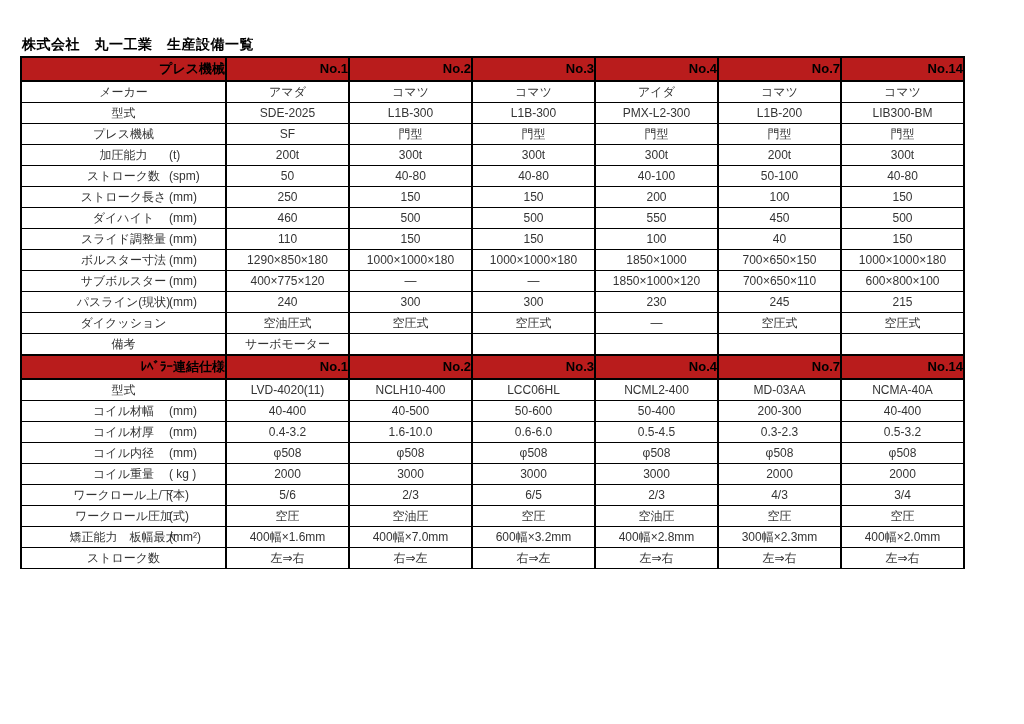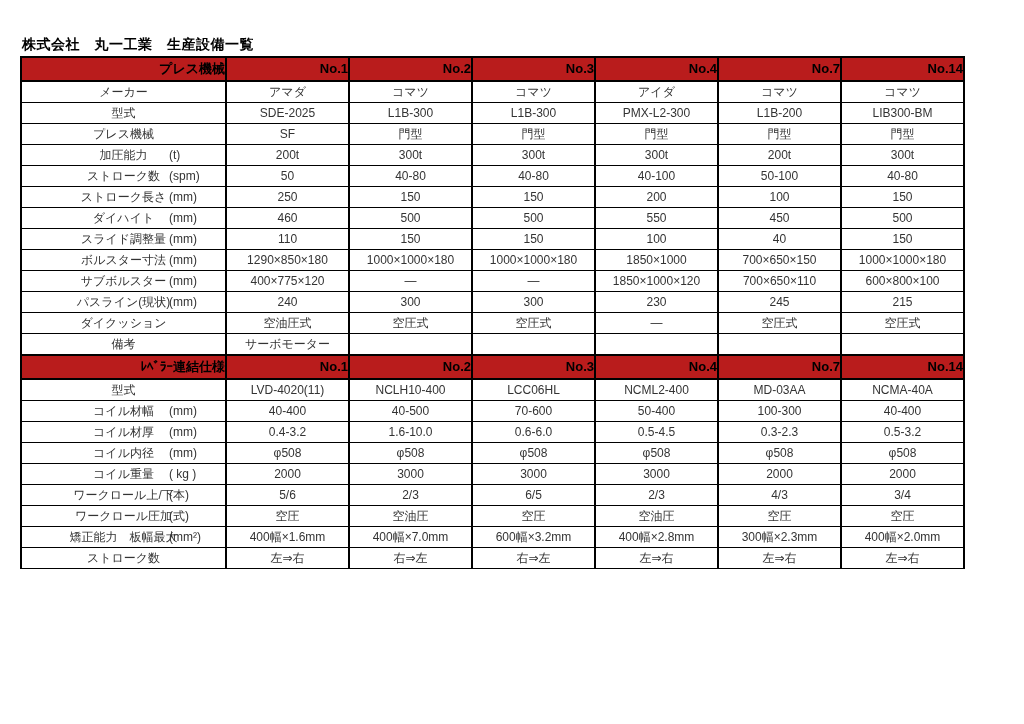--- a/index.html
+++ b/index.html
@@ -210,23 +210,23 @@
           <td class="val">NCLH10-400</td>
           <td class="val">LCC06HL</td>
           <td class="val">NCML2-400</td>
           <td class="val">MD-03AA</td>
           <td class="val">NCMA-40A</td>
         </tr>
         <tr>
           <td class="lbl"><span>コイル材幅</span><span class="unit">(mm)</span></td>
           <td class="val">40-400</td>
           <td class="val">40-500</td>
-          <td class="val">70-600</td>
+          <td class="val">50-600</td>
           <td class="val">50-400</td>
-          <td class="val">100-300</td>
+          <td class="val">200-300</td>
           <td class="val">40-400</td>
         </tr>
         <tr>
           <td class="lbl"><span>コイル材厚</span><span class="unit">(mm)</span></td>
           <td class="val">0.4-3.2</td>
           <td class="val">1.6-10.0</td>
           <td class="val">0.6-6.0</td>
           <td class="val">0.5-4.5</td>
           <td class="val">0.3-2.3</td>
           <td class="val">0.5-3.2</td>

